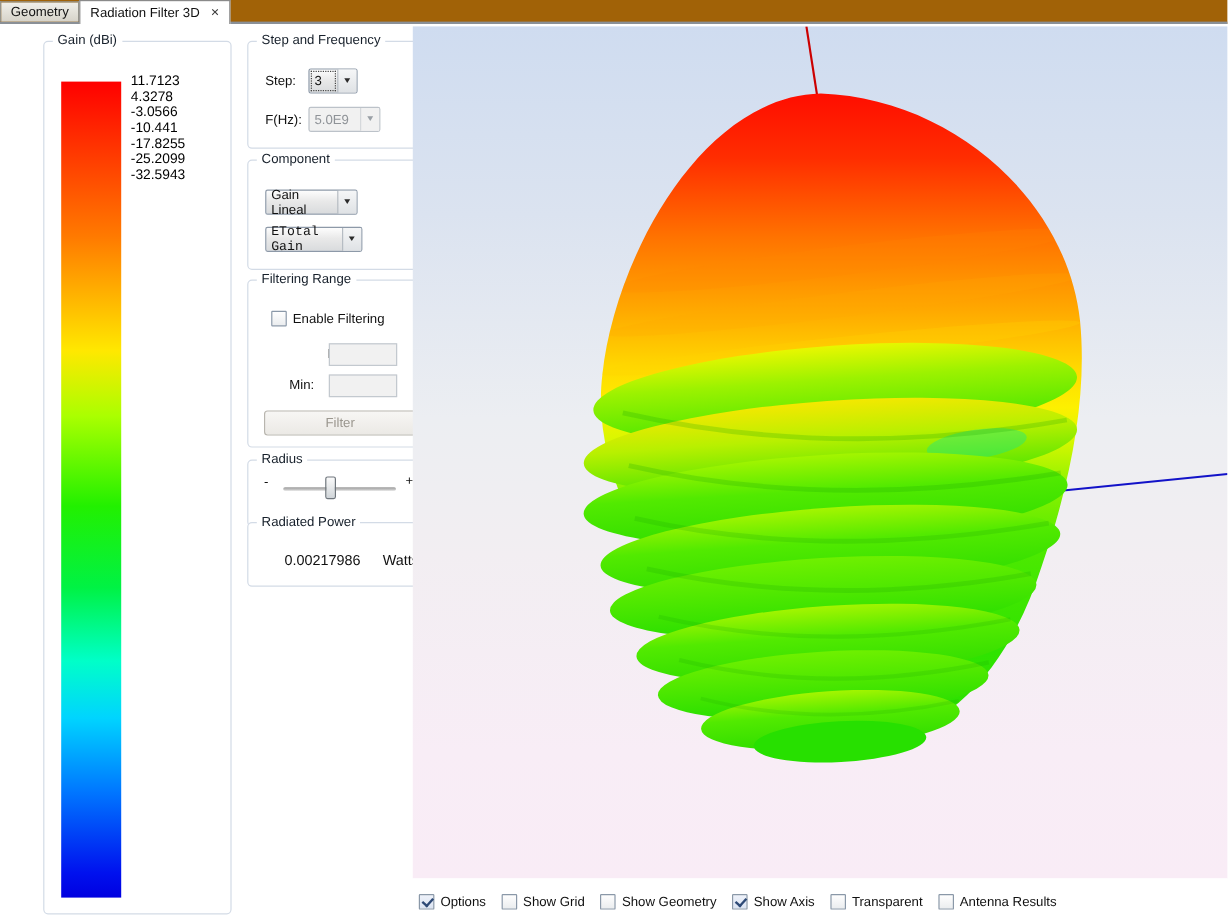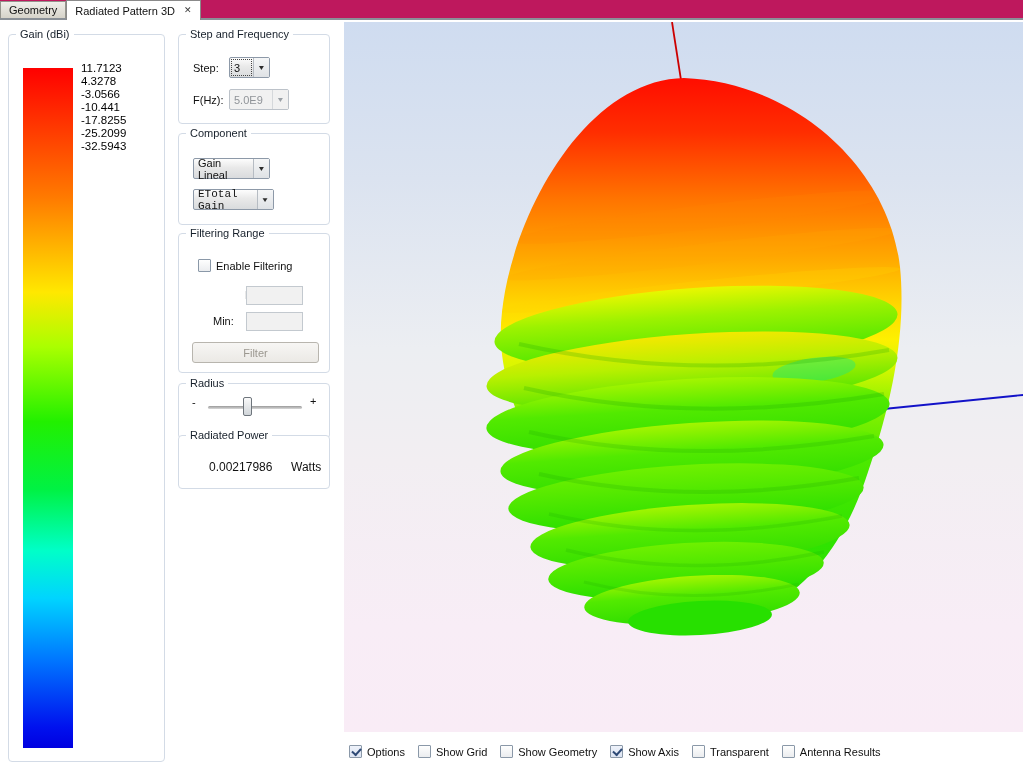--- a/index.html
+++ b/index.html
@@ -2,30 +2,30 @@
 <html><head>
 <meta charset="utf-8">
 <style>
   * { margin:0; padding:0; box-sizing:border-box; }
   html,body { width:1023px; height:770px; background:#ffffff; overflow:hidden;
               font-family:"Liberation Sans", "DejaVu Sans", sans-serif; font-size:11px; color:#111; }
   .app { position:relative; width:1023px; height:770px; background:#ffffff; }
 
   
   .tabbar { position:absolute; left:0; top:0; width:1023px; height:20px;
-            background:#be185d; border-bottom:2px solid #8a9097; display:flex; align-items:flex-end; }
+            background:#a16207; border-bottom:2px solid #8a9097; display:flex; align-items:flex-end; }
   .tab { height:18px; display:flex; align-items:center; padding:0 8px; cursor:default;
          border:1px solid #95948c; border-bottom:none; font-size:11px; white-space:nowrap; }
   .tab.inactive { background:linear-gradient(#f0efea,#d6d3c9); margin-top:2px; height:17px; }
   .tab.active { background:#ffffff; border-color:#8a8a8a; position:relative; z-index:2; margin-bottom:-2px; height:20px; }
   .tab-close { margin-left:9px; font-size:9px; font-weight:bold; color:#3a3a3a; line-height:1; cursor:pointer; }
   .tab-close::before { content:"✕"; }
 
   
-  .gb { position:absolute; border:1px solid #d3dbe6; border-radius:4px; background:#fff; }
+  .gb { position:absolute; border:1px solid #d3dbe6; border-radius:4px; background:#fff;margin-left:28px; }
   .gb-title { position:absolute; top:-7px; left:7px; background:#fff; padding:0 4px;
               font-size:11px; color:#17202b; white-space:nowrap; }
 
   
   .colorbar { position:absolute; left:14px; top:33px; width:50px; height:680px;
       background:linear-gradient(180deg,#ff0000 0%,#ff7a00 19%,#ffe800 33%,#aaff00 41%,
                  #22f000 52%,#00f244 62%,#00ffc8 71%,#00d4ff 78%,#0077ff 87%,#0011ee 97%,#0000e0 100%); }
   .cb-ticks { position:absolute; left:72px; top:27px; width:78px; height:692px;
               display:flex; flex-direction:column; }
   .cb-ticks span { height:13px; line-height:13px; font-size:11.5px; color:#000; }
@@ -75,21 +75,21 @@
 </head>
 <body>
 
 <div class="app">
 
   <div class="tabbar">
     <div class="tab inactive">
       <span>Geometry</span>
     </div>
     <div class="tab active">
-      <span>Radiated Pattern 3D</span>
+      <span>Radiation Filter 3D</span>
       <span class="tab-close"></span>
     </div>
   </div>
 
   <div class="gb" style="left:8px; top:34px; width:157px; height:728px;">
     <span class="gb-title">Gain (dBi)</span>
     <div class="colorbar"></div>
     <div class="cb-ticks">
       <span>11.7123</span>
       <span>4.3278</span>

